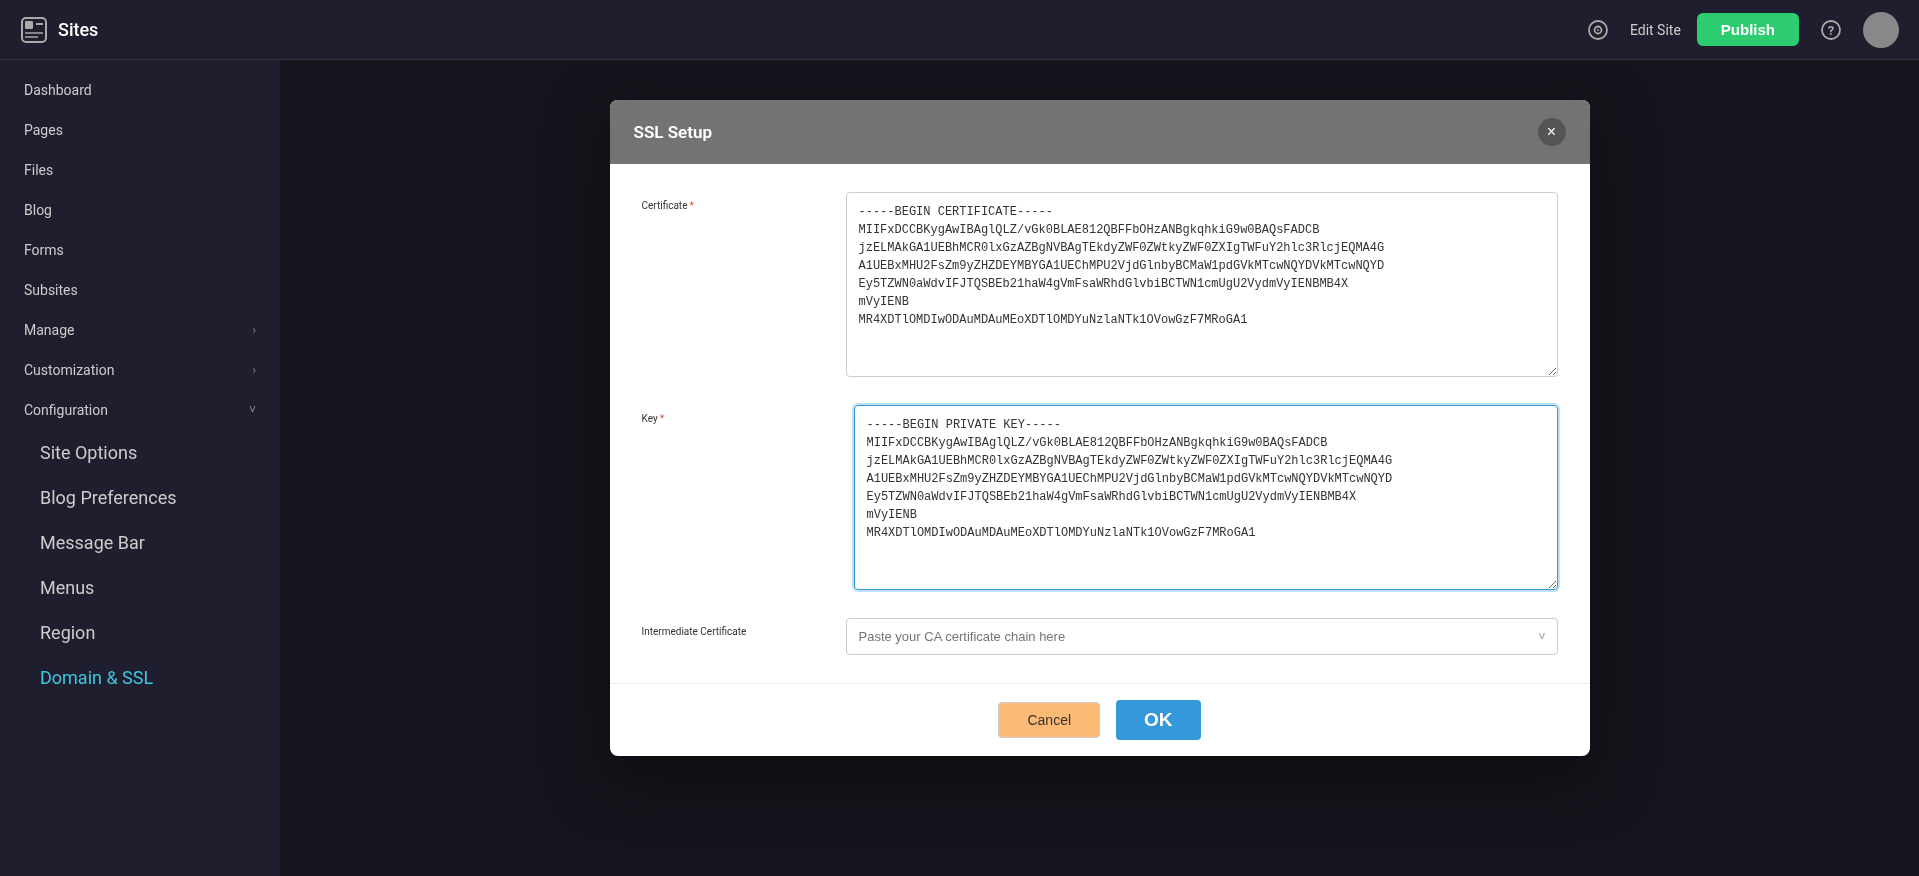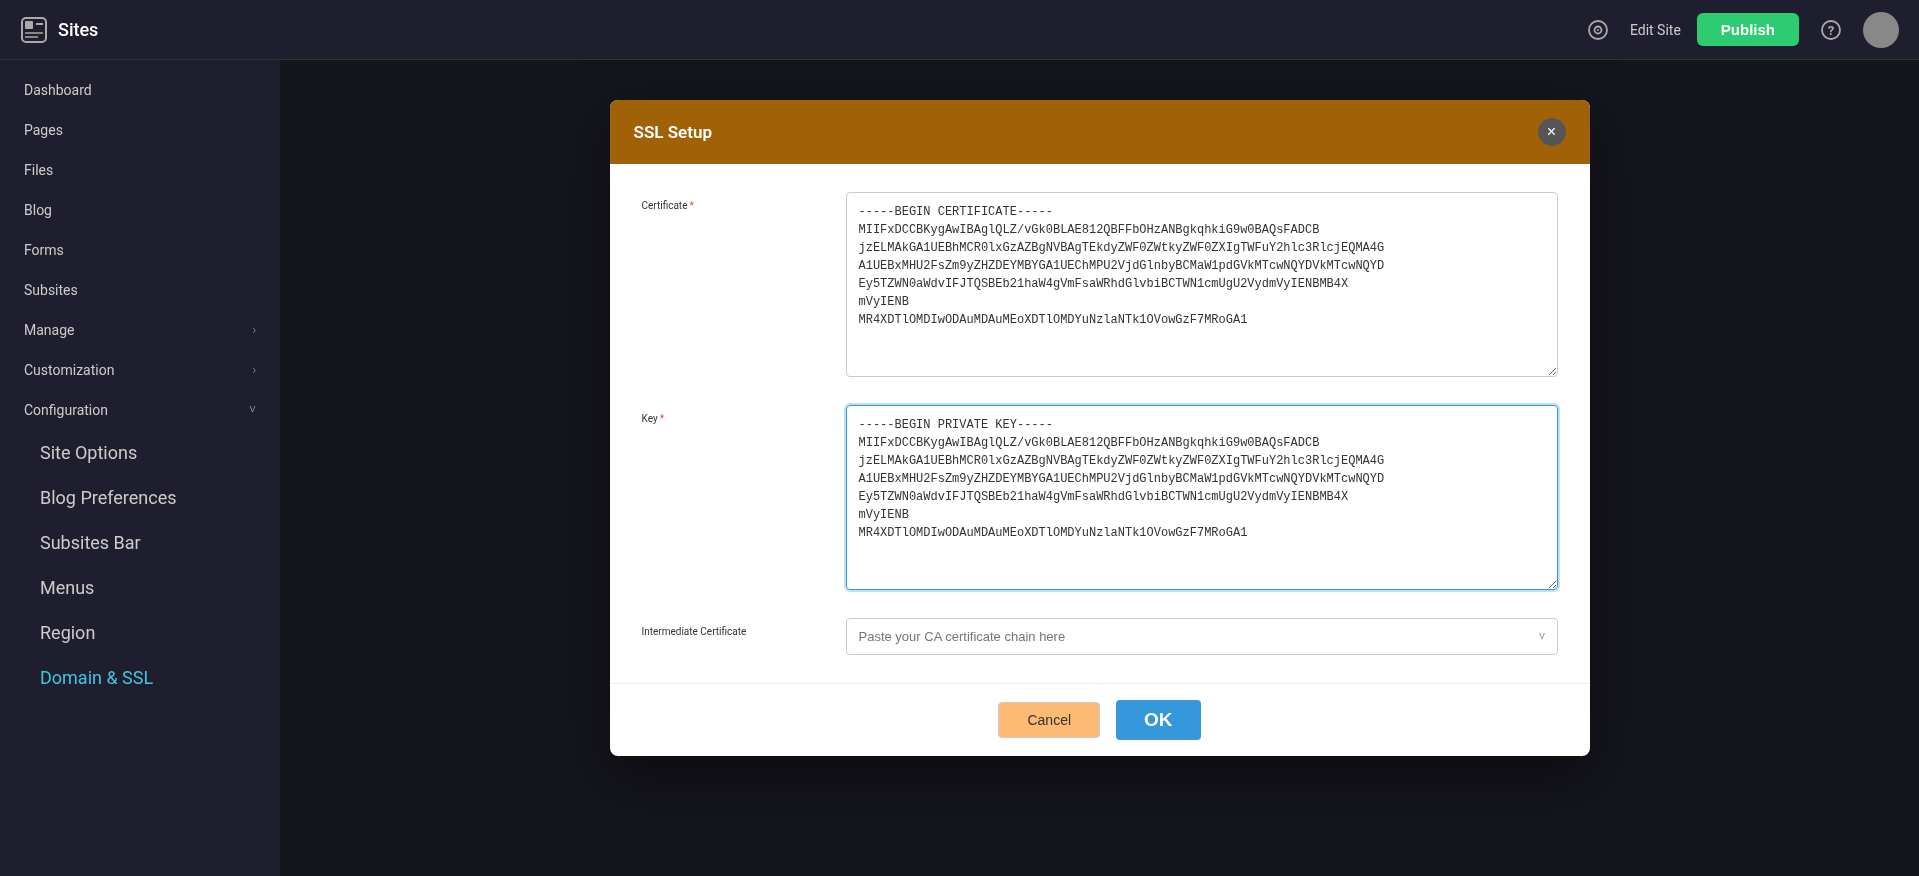--- a/index.html
+++ b/index.html
@@ -130,21 +130,21 @@
       background: #fff;
       border-radius: 8px;
       width: 980px;
       max-height: 780px;
       display: flex;
       flex-direction: column;
       overflow: hidden;
       box-shadow: 0 20px 60px rgba(0,0,0,0.5);
     }
     .modal-header {
-      background: #a16207;
+      background: #737373;
       color: #fff;
       padding: 18px 24px;
       display: flex;
       align-items: center;
       justify-content: space-between;
       flex-shrink: 0;
     }
     .modal-title {
       font-size: 17px;
       font-weight: 600;
@@ -336,21 +336,21 @@
       <span>Configuration</span>
       <span class="sidebar-chevron">˅</span>
     </div>
     <div class="sidebar-item sub">
       <span>Site Options</span>
     </div>
     <div class="sidebar-item sub">
       <span>Blog Preferences</span>
     </div>
     <div class="sidebar-item sub">
-      <span>Subsites Bar</span>
+      <span>Message Bar</span>
     </div>
     <div class="sidebar-item sub">
       <span>Menus</span>
     </div>
     <div class="sidebar-item sub">
       <span>Region</span>
     </div>
     <div class="sidebar-item sub active">
       <span>Domain &amp; SSL</span>
     </div>
@@ -384,21 +384,21 @@
 MR4XDTlOMDIwODAuMDAuMEoXDTlOMDYuNzlaNTk1OVowGzF7MRoGA1</textarea>
               </div>
             </div>
           </div>
 
           <div class="form-field">
             <div class="field-label">
               <span>Key</span><span class="required">*</span>
             </div>
             <div class="field-input-wrap">
-              <div style="position:relative;">
+              <div style="position:relative;margin-left:8px;">
                 <textarea class="cert-textarea active" style="padding-right: 16px;">-----BEGIN PRIVATE KEY-----
 MIIFxDCCBKygAwIBAglQLZ/vGk0BLAE812QBFFbOHzANBgkqhkiG9w0BAQsFADCB
 jzELMAkGA1UEBhMCR0lxGzAZBgNVBAgTEkdyZWF0ZWtkyZWF0ZXIgTWFuY2hlc3RlcjEQMA4G
 A1UEBxMHU2FsZm9yZHZDEYMBYGA1UEChMPU2VjdGlnbyBCMaW1pdGVkMTcwNQYDVkMTcwNQYD
 Ey5TZWN0aWdvIFJTQSBEb21haW4gVmFsaWRhdGlvbiBCTWN1cmUgU2VydmVyIENBMB4X
 mVyIENB
 MR4XDTlOMDIwODAuMDAuMEoXDTlOMDYuNzlaNTk1OVowGzF7MRoGA1</textarea>
               </div>
             </div>
           </div>

